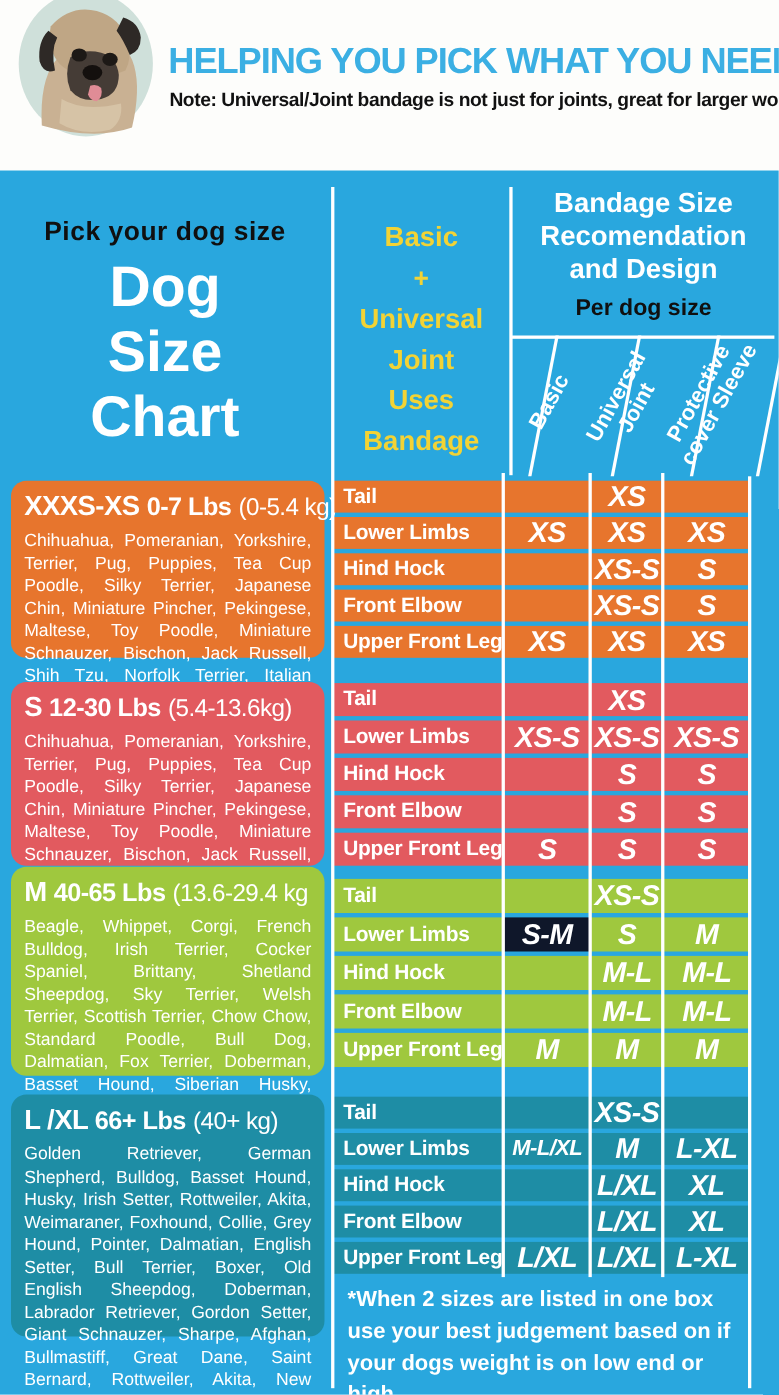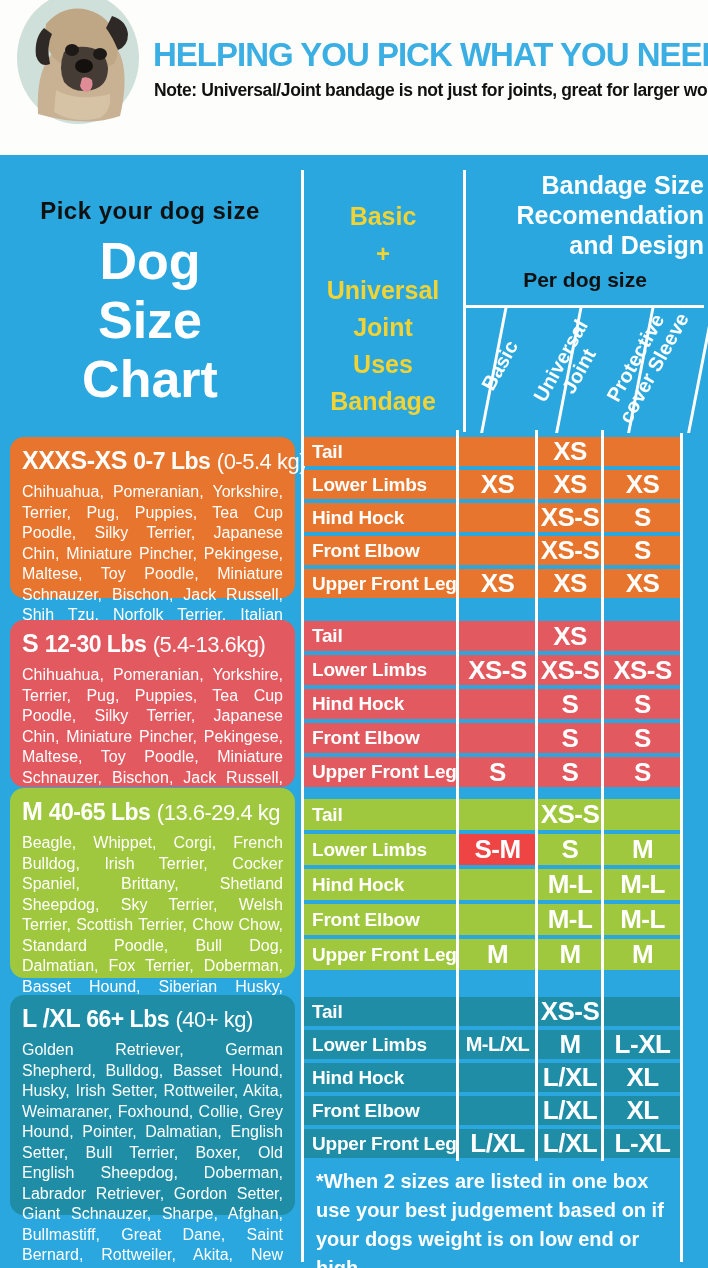--- a/index.html
+++ b/index.html
@@ -25,21 +25,21 @@
     font-weight:bold;font-size:24px;color:#101010;letter-spacing:0.5px;}
   .big-title{position:absolute;left:0;top:232px;width:300px;text-align:center;
     font-weight:bold;font-size:52px;line-height:59px;color:#fff;}
 
   
   .mid-head{position:absolute;left:303px;top:198px;width:160px;text-align:center;
     font-weight:bold;font-size:25px;line-height:37px;color:#f2d335;z-index:3;}
   .mid-head .plus{font-size:24px;}
 
   
-  .right-head{position:absolute;left:466px;top:170px;width:238px;text-align:right;
+  .right-head{position:absolute;left:466px;top:170px;width:238px;text-align:center;
     font-weight:bold;font-size:25px;line-height:30px;color:#fff;z-index:3;}
   .right-sub{position:absolute;left:466px;top:268px;width:238px;text-align:center;
     font-weight:bold;font-size:21px;color:#101010;z-index:3;}
 
   
   .diag{position:absolute;width:3px;height:128px;top:305px;background:#fff;z-index:6;}
   .col-label{position:absolute;color:#fff;font-weight:bold;font-size:20px;line-height:21px;
     text-align:center;transform:rotate(-61deg);transform-origin:center;z-index:7;white-space:nowrap;}
 
   
@@ -48,21 +48,21 @@
   .card-title{font-size:25px;font-weight:bold;white-space:nowrap;margin-bottom:7px;letter-spacing:-0.5px;}
   .card-title .lbs{font-size:23px;}
   .card-title .kg{font-weight:normal;font-size:22px;}
   .breeds{font-size:16px;line-height:20.5px;text-align:justify;font-weight:500;}
 
   
   .tbl{position:absolute;left:303px;width:379px;display:grid;
     grid-template-columns:155px 79px 66px 79px;column-gap:0;z-index:4;}
   .cell{display:flex;align-items:center;color:#fff;font-weight:bold;}
   .cell.label{padding-left:9px;font-size:19px;letter-spacing:-0.2px;white-space:nowrap;}
-  .cell.value{justify-content:center;font-size:26px;letter-spacing:-0.5px;}
+  .cell.value{justify-content:center;font-size:26px;letter-spacing:-0.5px;font-style:italic;}
   .cell.value.small{font-size:20px;}
 
   
   .footnote{position:absolute;left:316px;top:1167px;width:366px;color:#fff;
     font-weight:bold;font-size:20px;line-height:29px;z-index:3;}
 </style>
 </head>
 <body>
 
 <div class="canvas">
@@ -204,21 +204,21 @@
       <div class="cell value" style="background: rgb(226, 90, 95);">S</div>
       <div class="cell value" style="background: rgb(226, 90, 95);">S</div>
       <div class="cell value" style="background: rgb(226, 90, 95);">S</div>
     </div>
   <div class="tbl" style="top:799px;grid-auto-rows:31px;row-gap:4px;">
       <div class="cell label" style="background: rgb(159, 200, 62);">Tail</div>
       <div class="cell value" style="background: rgb(159, 200, 62);"></div>
       <div class="cell value" style="background: rgb(159, 200, 62);">XS-S</div>
       <div class="cell value" style="background: rgb(159, 200, 62);"></div>
       <div class="cell label" style="background: rgb(159, 200, 62);">Lower Limbs</div>
-      <div class="cell value" style="background: #ef4444;">S-M</div>
+      <div class="cell value" style="background: #0f172a;">S-M</div>
       <div class="cell value" style="background: rgb(159, 200, 62);">S</div>
       <div class="cell value" style="background: rgb(159, 200, 62);">M</div>
       <div class="cell label" style="background: rgb(159, 200, 62);">Hind Hock</div>
       <div class="cell value" style="background: rgb(159, 200, 62);"></div>
       <div class="cell value" style="background: rgb(159, 200, 62);">M-L</div>
       <div class="cell value" style="background: rgb(159, 200, 62);">M-L</div>
       <div class="cell label" style="background: rgb(159, 200, 62);">Front Elbow</div>
       <div class="cell value" style="background: rgb(159, 200, 62);"></div>
       <div class="cell value" style="background: rgb(159, 200, 62);">M-L</div>
       <div class="cell value" style="background: rgb(159, 200, 62);">M-L</div>

